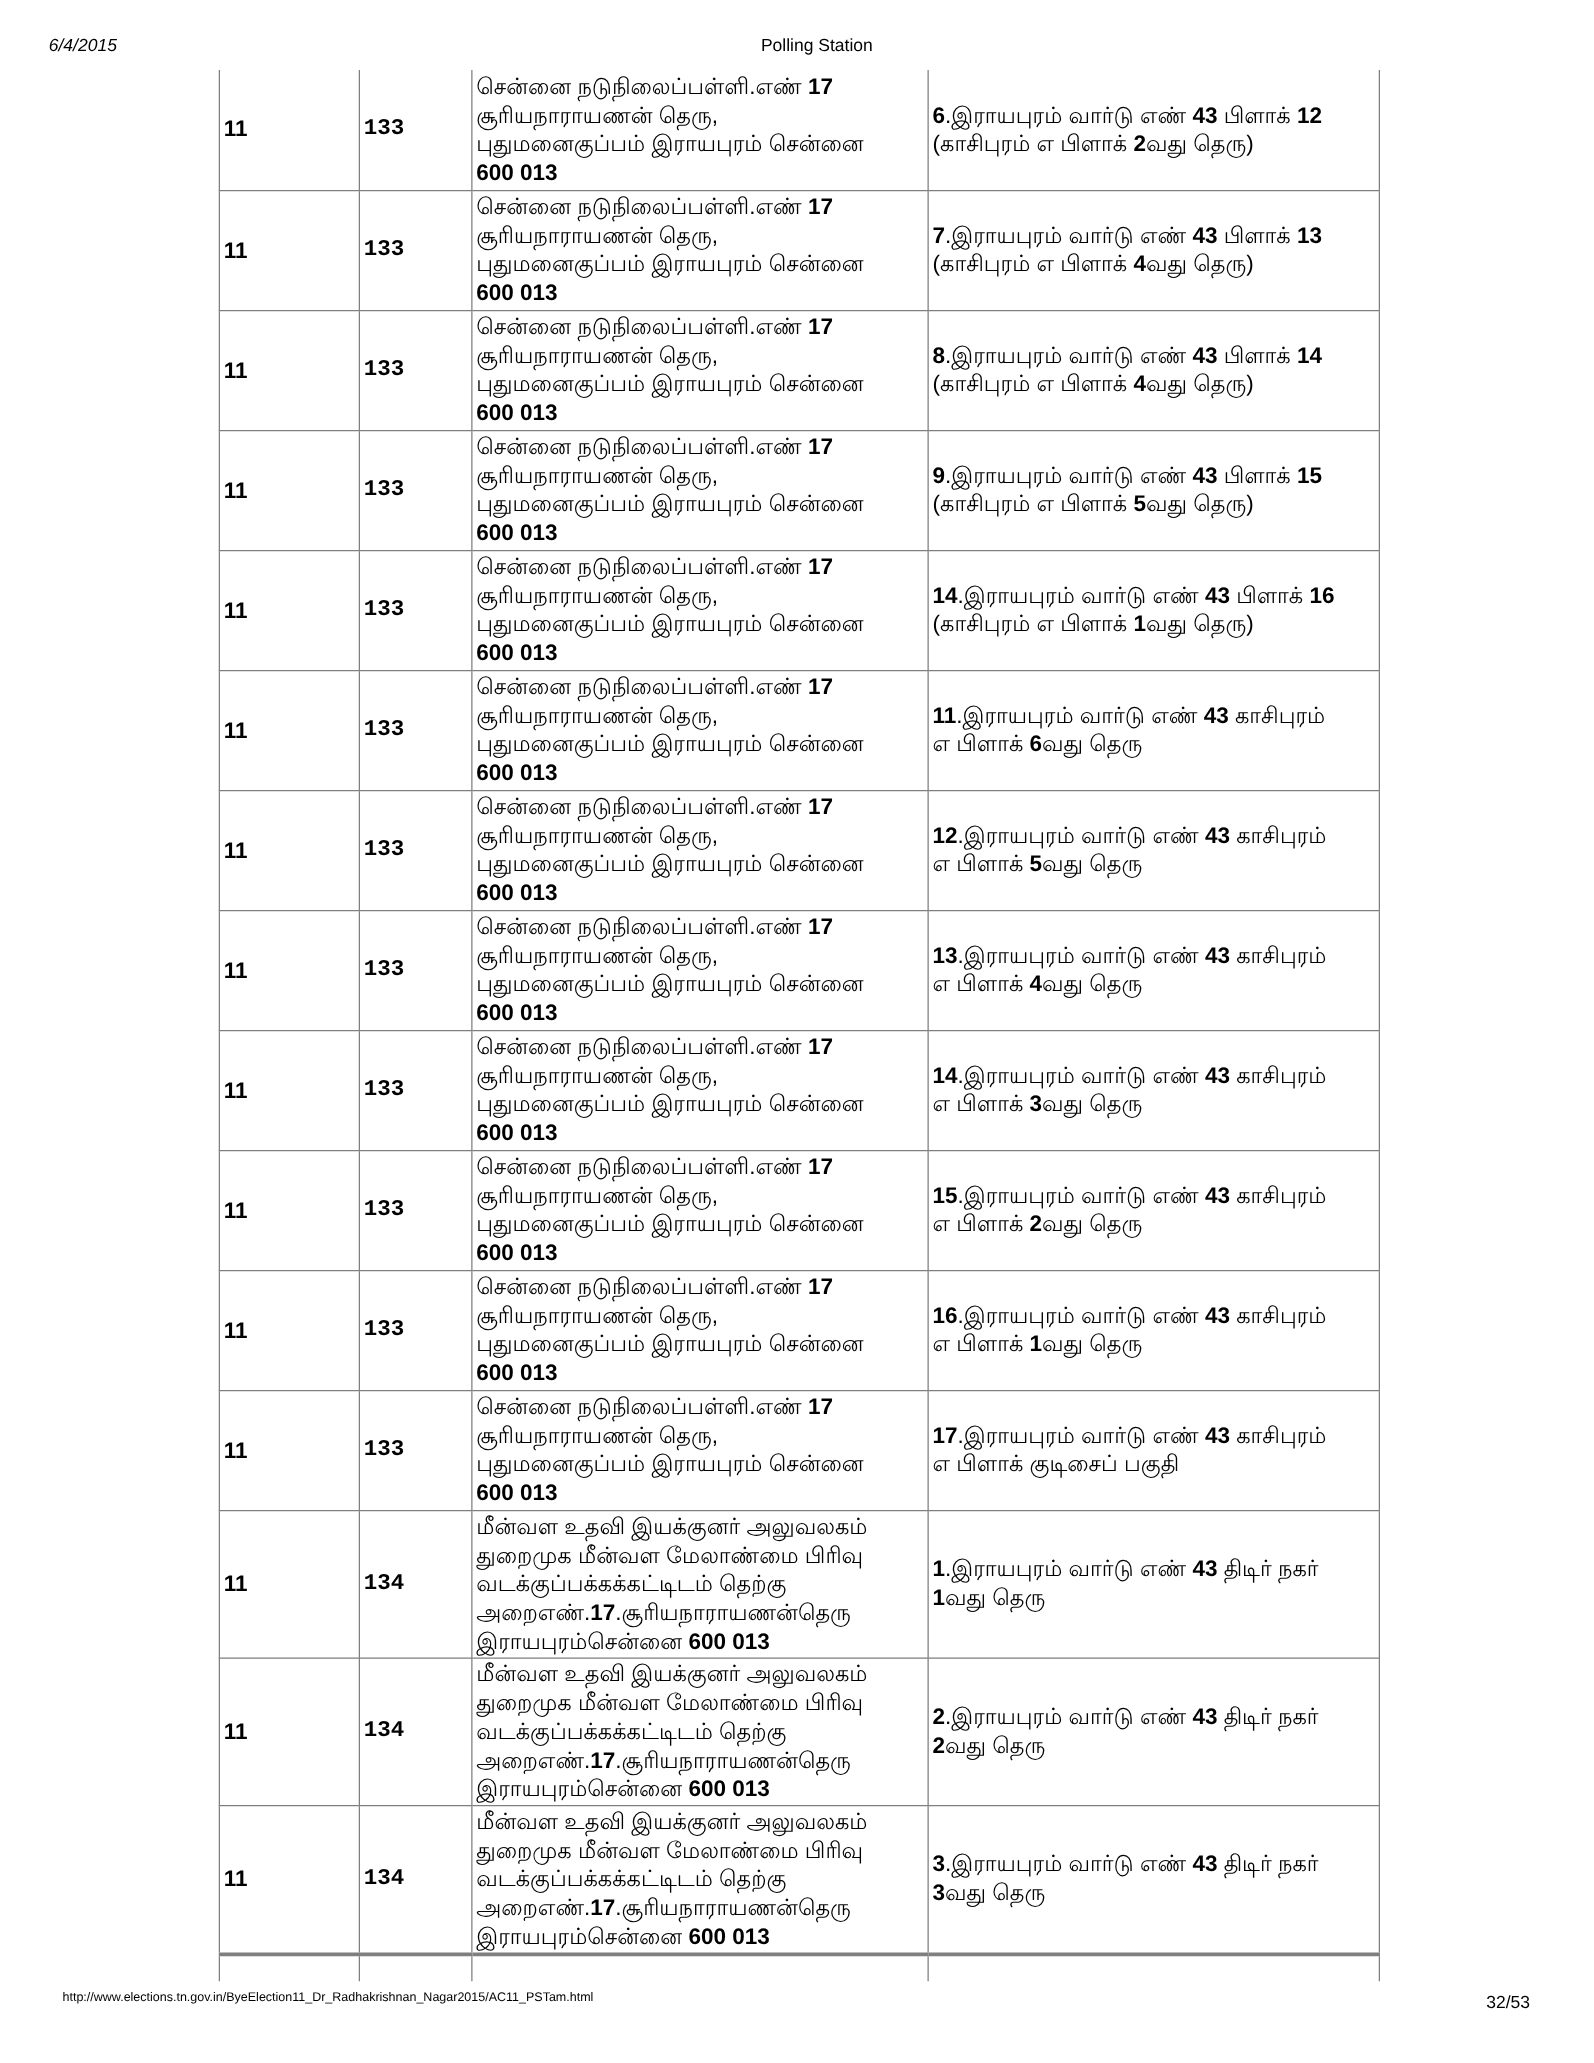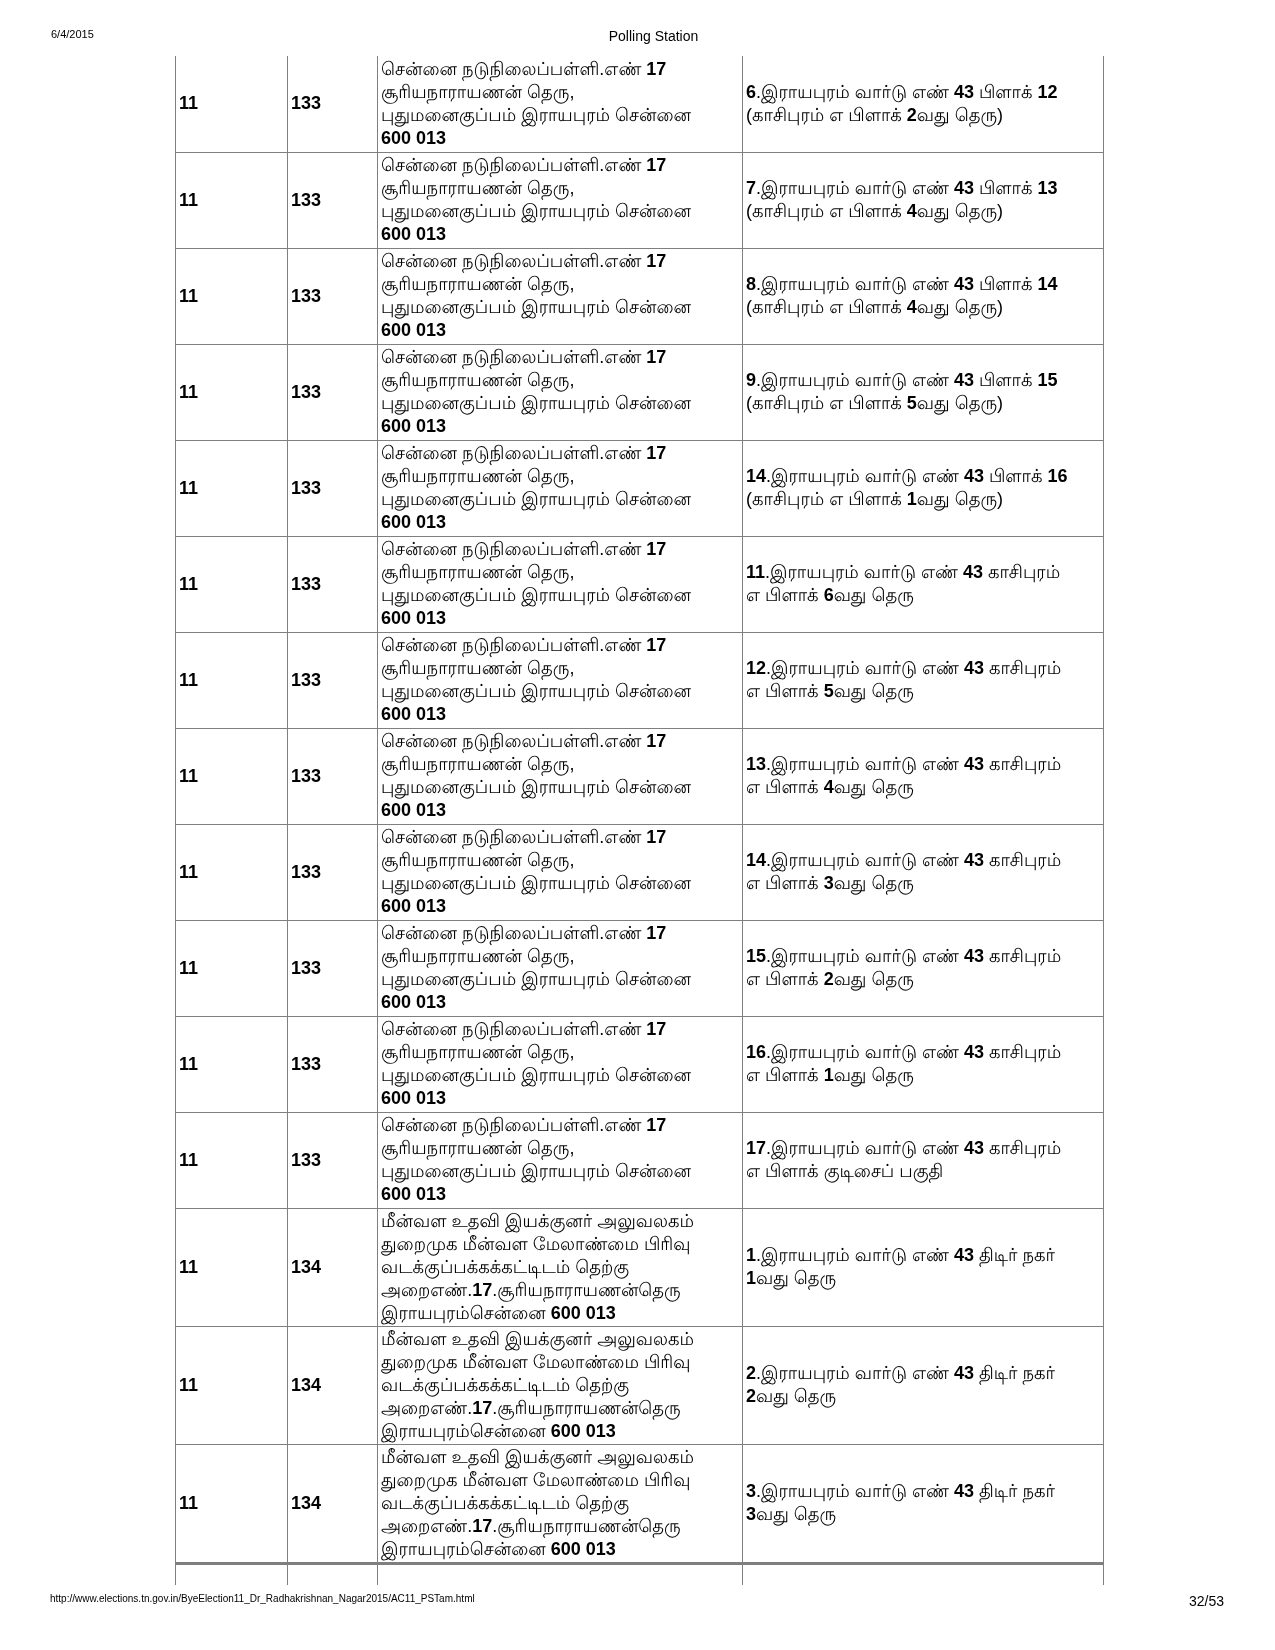--- a/index.html
+++ b/index.html
@@ -10,23 +10,24 @@
   body {
     position: relative;
     width: 1275px;
     height: 1650px;
     font-family: "Liberation Sans", sans-serif;
     color: #000000;
     overflow: hidden;
   }
   .header-date {
     position: absolute;
-    left: 51px;
+    left: 39px;
     top: 28px;
-    font-size: 11px;
+    font-size: 14px;
+    font-style: italic;
   }
   .page-title {
     position: absolute;
     left: 16px;
     top: 28px;
     width: 100%;
     text-align: center;
     font-size: 14px;
   }
   table.ps-table {
@@ -48,21 +49,21 @@
   
   table.ps-table tr.first-row td { border-top: none; }
   
   table.ps-table tr.last-full-row td { border-bottom: 3px solid #7f7f7f; }
   
   table.ps-table tr.row-cut td { border-bottom: none; }
   tr.row-133 { height: 96px; }
   tr.row-134 { height: 114px; }
   tr.row-cut  { height: 22px; }
   td.cell-serial  { font-size: 19px; }
-  td.cell-station { font-size: 19px; }
+  td.cell-station { font-size: 19px; font-family: Liberation Mono, monospace; }
   td.cell-address, td.cell-area { white-space: pre-line; }
   td b { font-weight: bold; }
   .footer-url {
     position: absolute;
     left: 50px;
     top: 1593px;
     font-size: 10px;
   }
   .footer-page {
     position: absolute;

